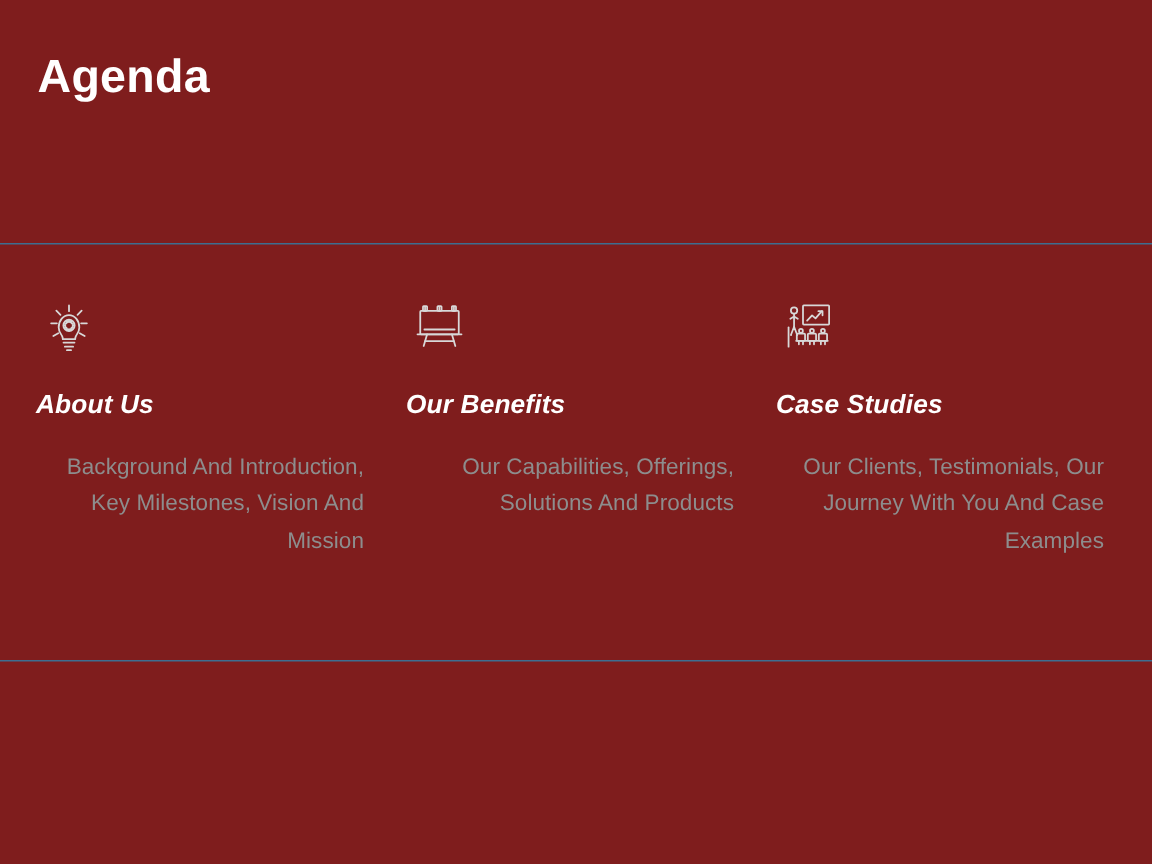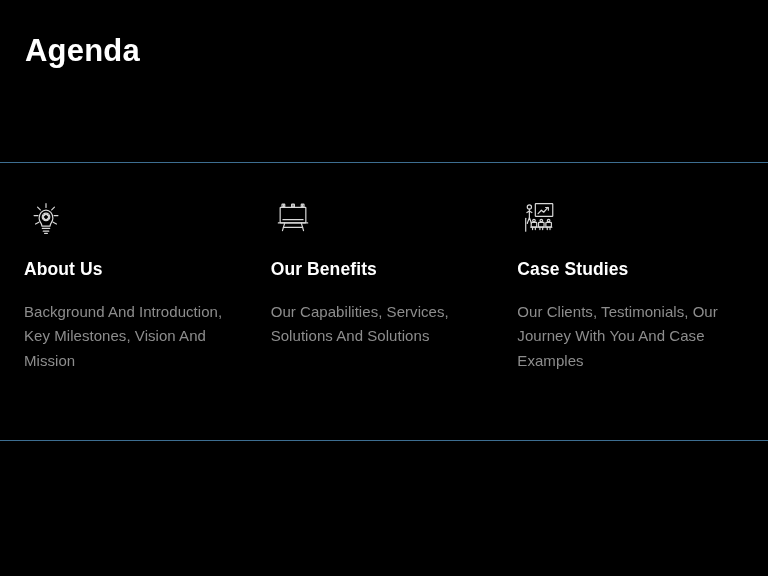--- a/index.html
+++ b/index.html
@@ -13,21 +13,21 @@
     height: 576px;
     overflow: hidden;
     font-family: "Liberation Sans", sans-serif;
     -webkit-font-smoothing: antialiased;
   }
 
   .slide {
     position: relative;
     width: 768px;
     height: 576px;
-    background: #000000;
+    background: #7f1d1d;
     box-sizing: border-box;
   }
 
   
   .title-area {
     position: absolute;
     left: 0;
     top: 0;
     width: 768px;
     height: 162px;
@@ -89,29 +89,31 @@
     height: 44px;
   }
 
   .col-title {
     margin: 21px 0 0 0;
     font-size: 17.5px;
     font-weight: bold;
     color: #ffffff;
     line-height: 1.25;
     letter-spacing: 0.1px;
+    font-style: italic;
   }
 
   .col-desc {
     margin: 19px 0 0 0;
     font-size: 15px;
     font-weight: normal;
     color: #8d8d8d;
     line-height: 24.5px;
     letter-spacing: 0.05px;
+    text-align: right;
   }
 </style>
 </head>
 <body>
 
 <div class="slide">
 
   <div class="title-area">
     <h1 class="slide-title">Agenda</h1>
   </div>
@@ -142,21 +144,21 @@
           <path d="M13.5 11.5v3M24 11.5v3M34.5 11.5v3"></path>
           <rect x="12" y="11" width="3" height="3.4" rx="0.5"></rect>
           <rect x="22.5" y="11" width="3" height="3.4" rx="0.5"></rect>
           <rect x="33" y="11" width="3" height="3.4" rx="0.5"></rect>
           <path d="M15 31.5L12.5 40M33 31.5l2.5 8.5"></path>
           <path d="M13.5 36.5h21"></path>
           <path d="M13 28h22"></path>
         </svg>
       </span>
       <div class="col-title">Our Benefits</div>
-      <div class="col-desc">Our Capabilities, Services, Solutions And Solutions</div>
+      <div class="col-desc">Our Capabilities, Offerings, Solutions And Products</div>
     </div>
 
 
     <div class="column">
       <span class="col-icon">
         <svg viewBox="0 0 48 48" fill="none" stroke="#d8d8d8" stroke-width="1.3" stroke-linecap="round" stroke-linejoin="round">
           <rect x="20" y="10.5" width="19" height="14" rx="0.6"></rect>
           <path d="M23 21.5l3.6-3.8 2.5 2.2 4.6-5.2"></path>
           <path d="M31.2 14.7h3v3"></path>
           <circle cx="13.5" cy="14.2" r="2.3"></circle>

